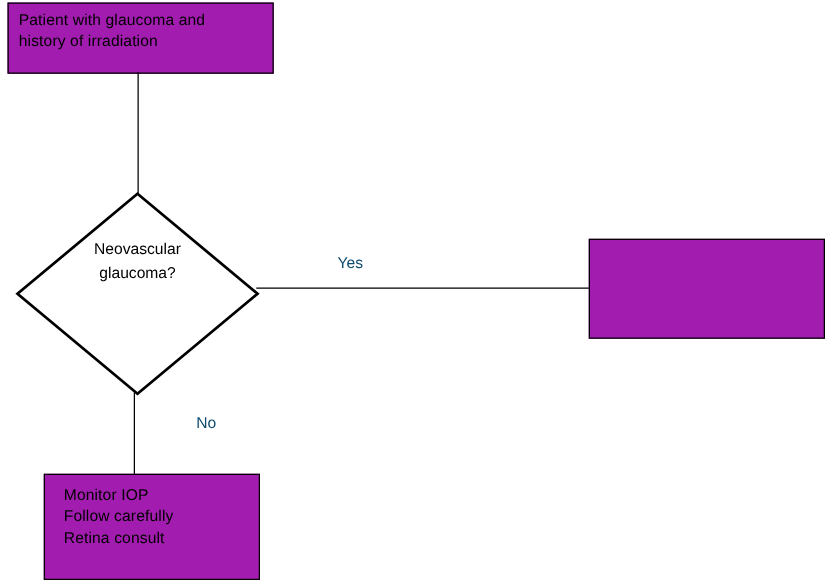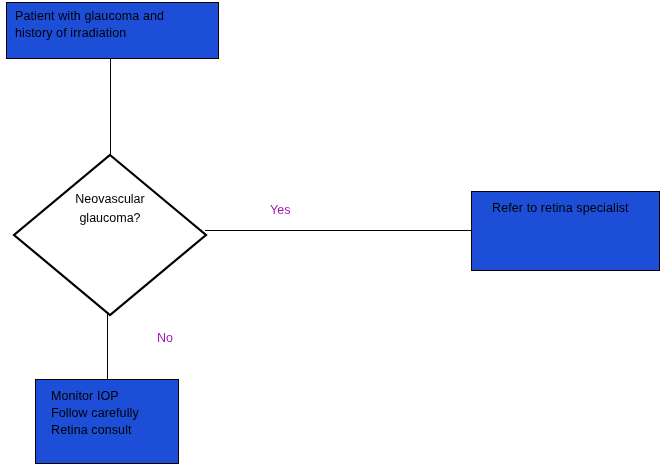--- a/index.html
+++ b/index.html
@@ -15,21 +15,21 @@
   #canvas {
     position: relative;
     width: 665px;
     height: 469px;
     background: #ffffff;
     overflow: hidden;
   }
   .node-box {
     position: absolute;
     box-sizing: border-box;
-    background: #1d4ed8;
+    background: #a21caf;
     border: 1.5px solid #000000;
   }
   .box-text {
     position: absolute;
     font-size: 12.5px;
     line-height: 17px;
     color: #000000;
     white-space: pre;
     letter-spacing: 0.1px;
   }
@@ -79,21 +79,21 @@
     top: 8px;
   }
   #box-yes-text-rest {
     left: 12px;
     top: 25px;
   }
   
   #box-no {
     left: 35px;
     top: 379px;
-    width: 144px;
+    width: 173px;
     height: 85px;
   }
   #box-no-text {
     left: 15px;
     top: 8px;
   }
   
   .connector-v {
     position: absolute;
     width: 0;
@@ -117,21 +117,21 @@
   #edge-diamond-to-no {
     left: 107px;
     top: 314px;
     height: 66px;
   }
   .edge-label {
     position: absolute;
     font-size: 12.5px;
     line-height: 15px;
     white-space: pre;
-    color: #a21caf;
+    color: #0c4a6e;
   }
   #label-yes {
     left: 270px;
     top: 203px;
   }
   #label-no {
     left: 109px;
     top: 331px;
     margin-left: 48px;
   }
@@ -156,21 +156,20 @@
   <div id="diamond-label">Neovascular
 glaucoma?</div>
 
   <div class="connector-h" id="edge-diamond-to-yes"></div>
   <div class="edge-label" id="label-yes">Yes</div>
 
   <div class="connector-v" id="edge-diamond-to-no"></div>
   <div class="edge-label" id="label-no">No</div>
 
   <div class="node-box" id="box-yes">
-    <div class="box-text" id="box-yes-text-1">Refer to retina specialist</div>
   </div>
 
   <div class="node-box" id="box-no">
     <div class="box-text" id="box-no-text">Monitor IOP
 Follow carefully
 Retina consult</div>
   </div>
 
 </div>
 

